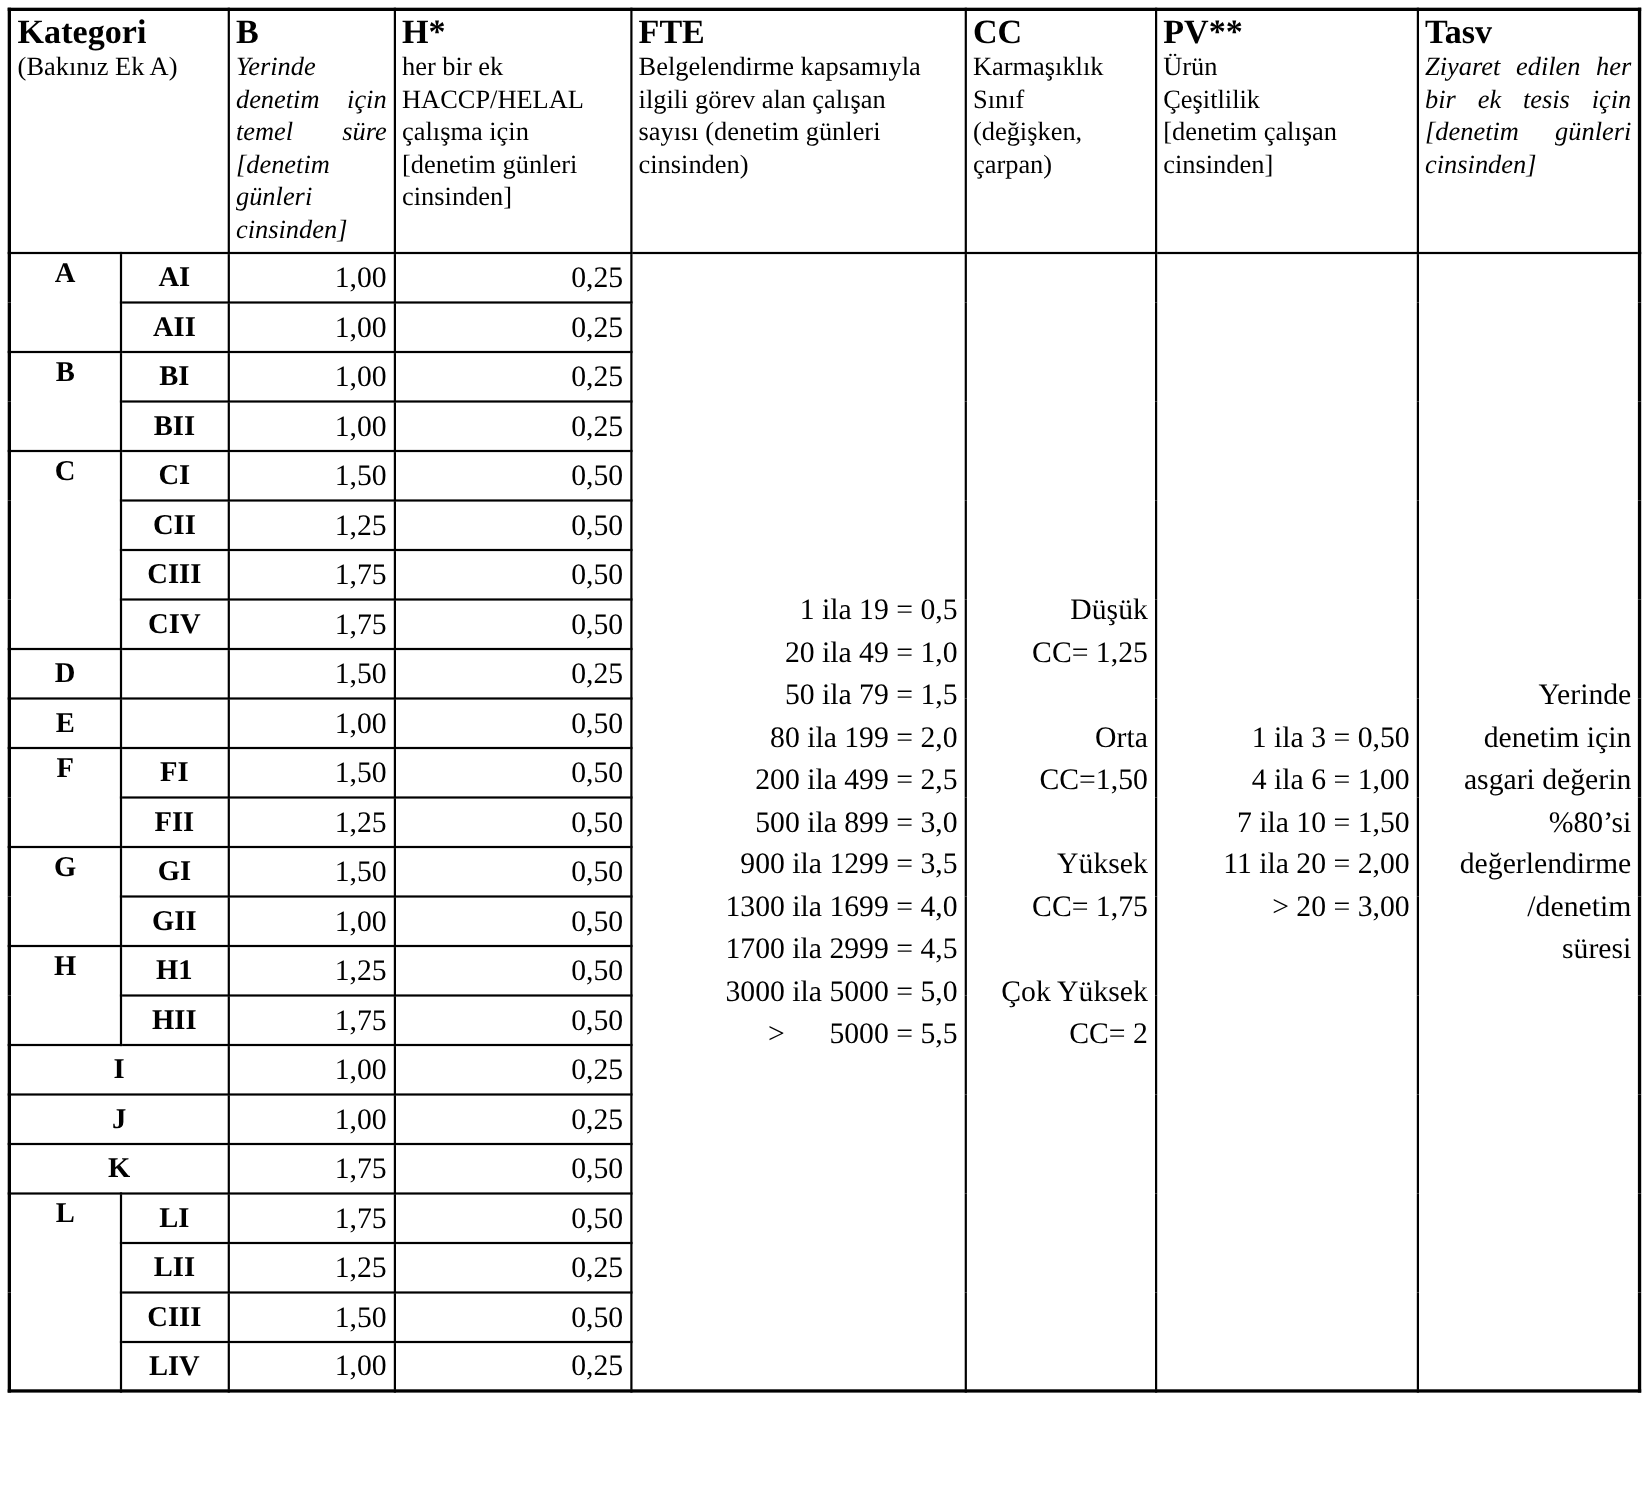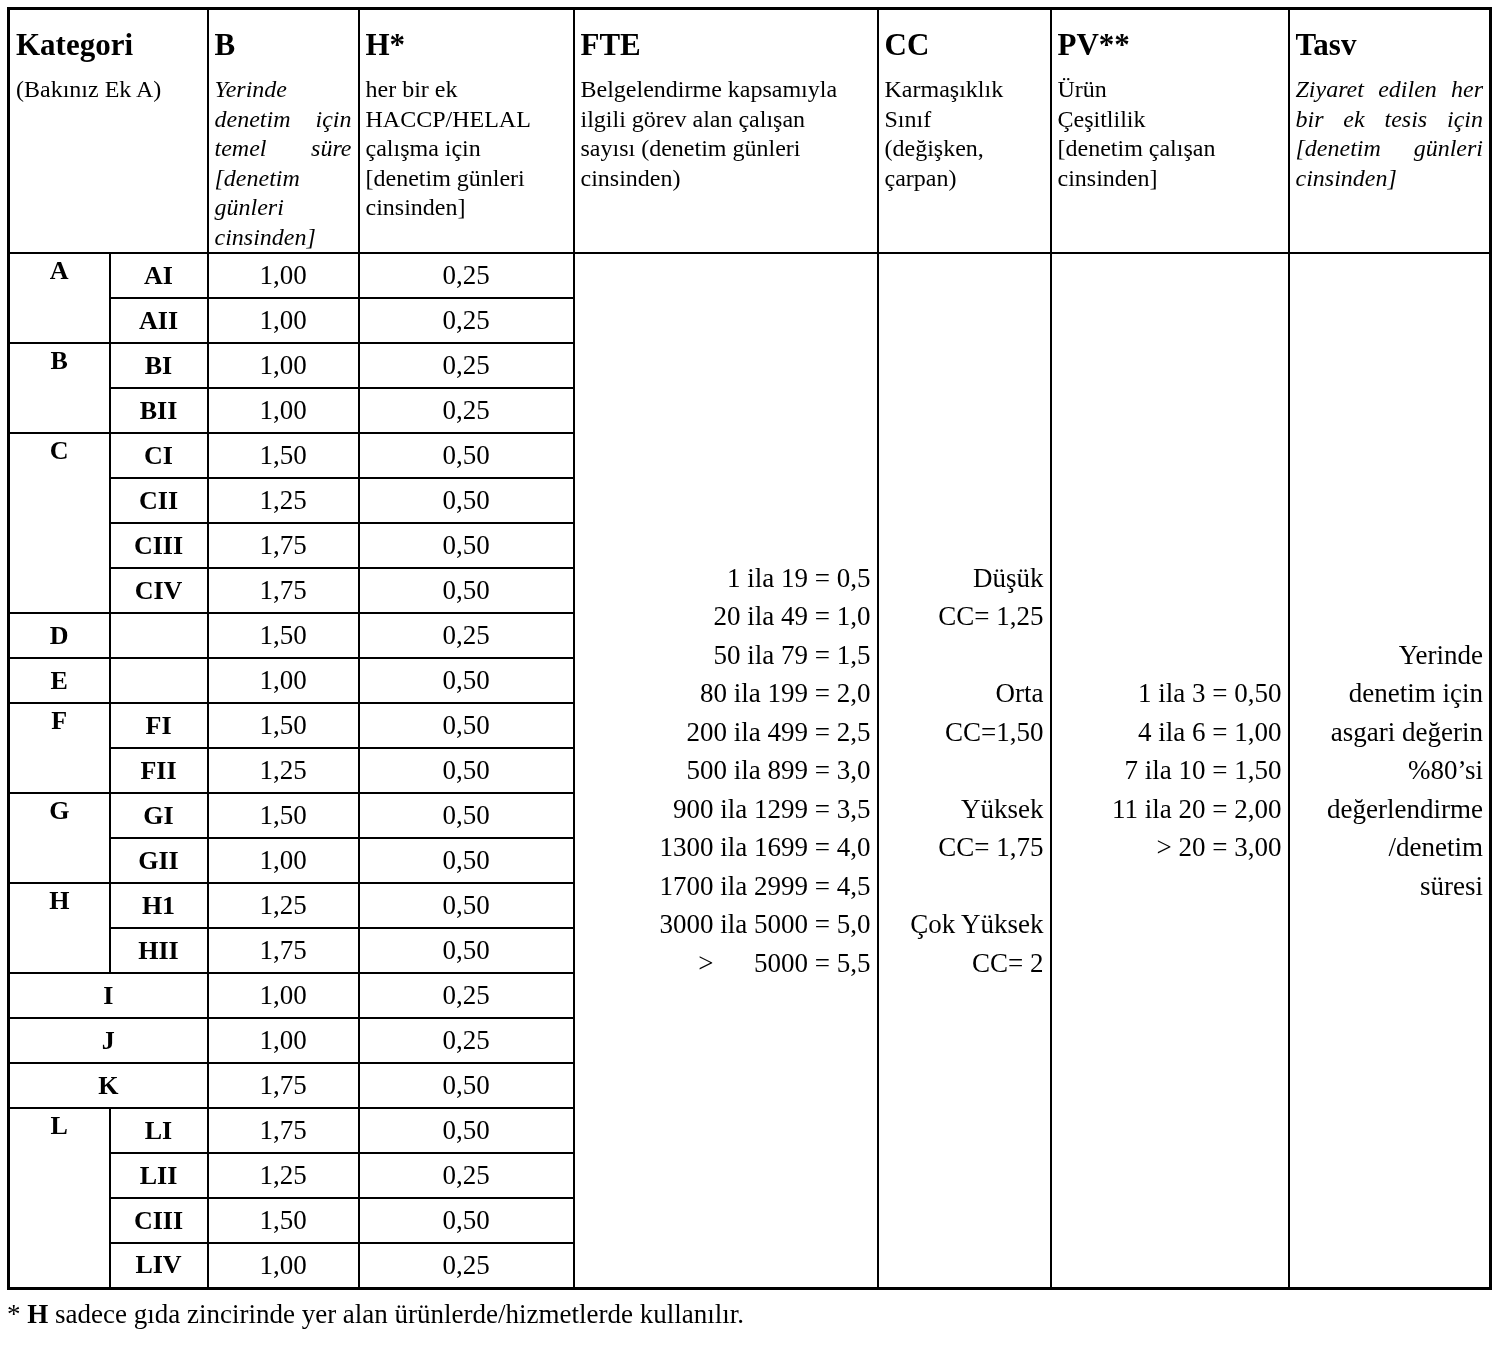--- a/index.html
+++ b/index.html
@@ -28,50 +28,49 @@
     padding: 0 6px;
     overflow: hidden;
     box-sizing: border-box;
   }
   
   tr.hdr th {
     vertical-align: top;
     text-align: left;
     font-weight: normal;
     height: 221px;
-    padding-top: 16px;
+    padding-top: 0;
   }
   .h-title {
     font-weight: bold;
     font-size: 31px;
     line-height: 37px;
   }
   .h-desc {
     font-size: 24px;
     line-height: 29.5px;
     white-space: pre-line;
-    margin-top: 12px;
   }
   .h-desc.just { text-align: justify; font-style: italic; }
   
   tr.r { height: 45px; }
   td.g, td.s, td.gw {
     font-weight: bold;
     font-size: 26px;
     text-align: center;
     vertical-align: middle;
   }
   td.gt {            
     vertical-align: top;
     padding-top: 6px;
     line-height: 33px;
   }
   td.v {
     font-size: 27px;
-    text-align: center;
+    text-align: right;
     vertical-align: middle;
   }
   
   td.m {
     font-size: 27px;
     line-height: 38.5px;
     text-align: right;
     vertical-align: middle;
     white-space: pre-line;
   }
@@ -300,20 +299,15 @@
     </tr>
     <tr class="r">
       <td class="s">LIV</td>
       <td class="v">1,00</td>
       <td class="v">0,25</td>
     </tr>
   </tbody>
     </table>
 
   <div class="footnotes">
-    <div>
-      <span>*</span>
-      <span class="term">H</span>
-      <span>sadece gıda zincirinde yer alan ürünlerde/hizmetlerde kullanılır.</span>
-    </div>
   </div>
 
 </div>
 
 </body></html>

